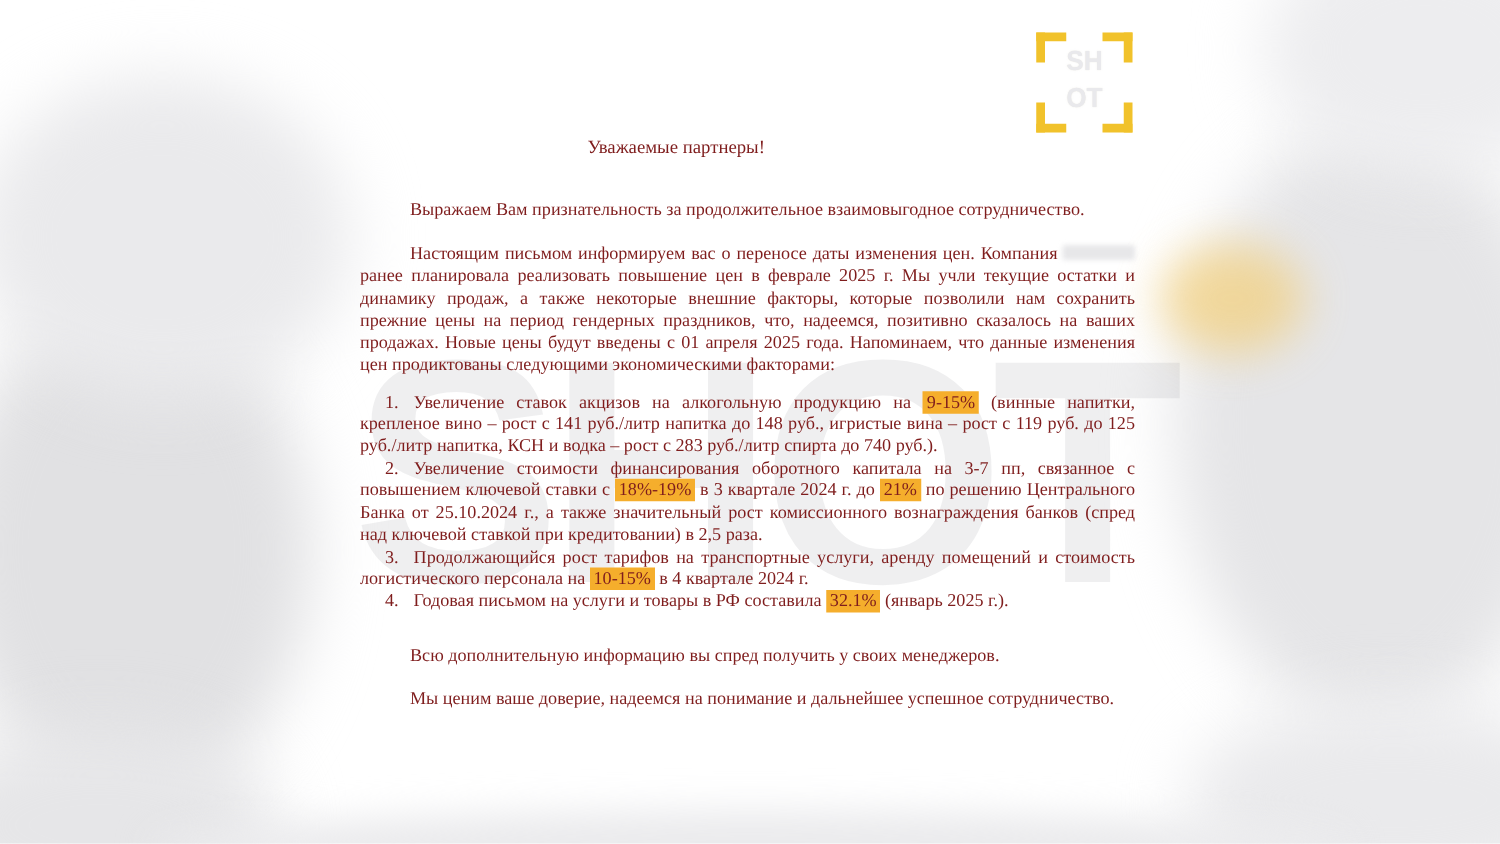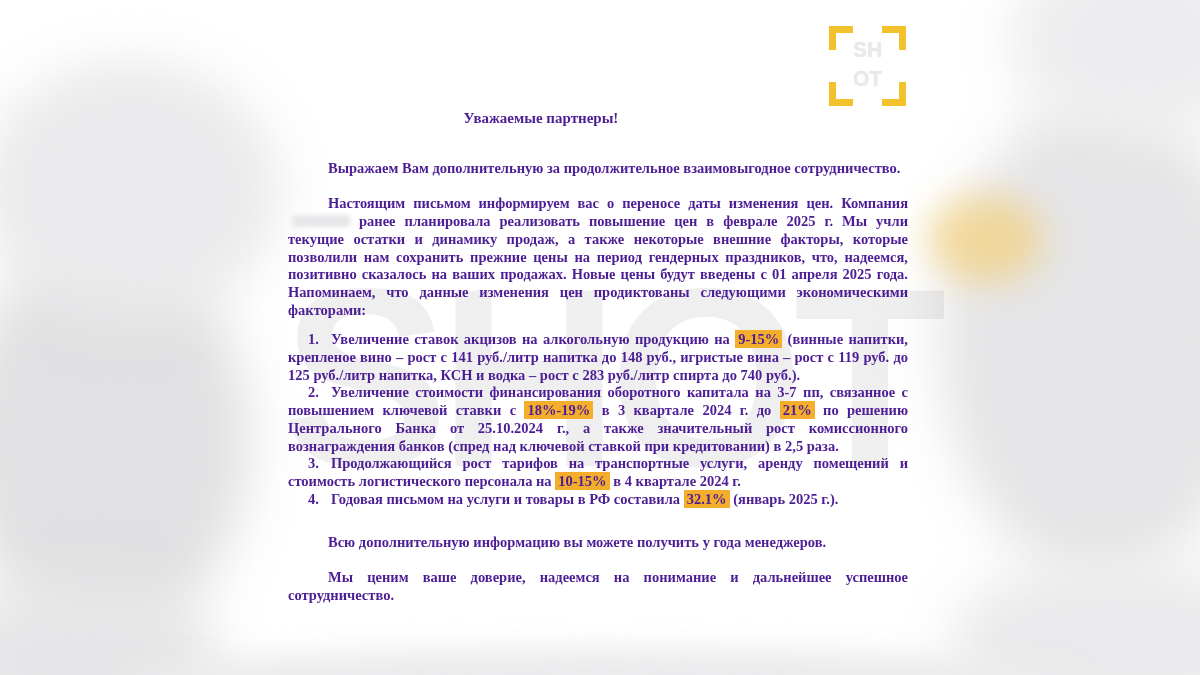--- a/index.html
+++ b/index.html
@@ -24,21 +24,21 @@
     position:absolute; left:282px; top:248px; width:660px; height:270px; z-index:1;
     font-family:"Liberation Sans","DejaVu Sans",sans-serif;
     font-weight:900; font-size:250px; line-height:260px; letter-spacing:-10px;
     color:rgba(100,100,106,0.10); transform:scaleY(1.02); user-select:none;
     white-space:nowrap;
   }
 
   
   .doc {
     position:absolute; left:288px; top:110px; width:620px; z-index:2;
-    color:#4c1d95; font-size:14.5px; line-height:17.7px;font-weight:bold;
+    color:#7f1d1d; font-size:14.5px; line-height:17.7px;
   }
   .doc p { margin:0; text-align:justify; }
   .title   { text-align:center !important; padding-right:114px; font-size:15px; margin-bottom:32px !important; }
   .indent  { text-indent:40px; }
   .greeting { margin-bottom:18px !important; }
   .intro    { margin-bottom:12px !important; }
   .item     { text-indent:20px; }
   .num      { margin-right:12px; }
   .closing1 { margin-top:26px !important; text-indent:40px; }
   .closing2 { margin-top:17px !important; text-indent:40px; }
@@ -78,32 +78,32 @@
   <div class="blob blob-r2"></div>
   <div class="blob blob-r3"></div>
   <div class="blob blob-r4"></div>
   <div class="blob blob-b1"></div>
 
   <div class="watermark-big">SHOT</div>
 
   <div class="doc">
     <p class="title">Уважаемые партнеры!</p>
 
-    <p class="indent greeting">Выражаем Вам дополнительную за продолжительное взаимовыгодное сотрудничество.</p>
+    <p class="indent greeting">Выражаем Вам признательность за продолжительное взаимовыгодное сотрудничество.</p>
 
     <p class="indent intro"><span>Настоящим письмом информируем вас о переносе даты изменения цен. Компания</span><span class="redacted"></span><span> ранее планировала реализовать повышение цен в феврале 2025 г. Мы учли текущие остатки и динамику продаж, а также некоторые внешние факторы, которые позволили нам сохранить прежние цены на период гендерных праздников, что, надеемся, позитивно сказалось на ваших продажах. Новые цены будут введены с 01 апреля 2025 года. Напоминаем, что данные изменения цен продиктованы следующими экономическими факторами:</span></p>
 
     <div>
       <p class="item"><span class="num">1.</span><span><span>Увеличение ставок акцизов на алкогольную продукцию на </span><span class="hl">9-15%</span><span> (винные напитки, крепленое вино – рост с 141 руб./литр напитка до 148 руб., игристые вина – рост с 119 руб. до 125 руб./литр напитка, КСН и водка – рост с 283 руб./литр спирта до 740 руб.).</span></span></p>
       <p class="item"><span class="num">2.</span><span><span>Увеличение стоимости финансирования оборотного капитала на 3-7 пп, связанное с повышением ключевой ставки с </span><span class="hl">18%-19%</span><span> в 3 квартале 2024 г. до </span><span class="hl">21%</span><span> по решению Центрального Банка от 25.10.2024 г., а также значительный рост комиссионного вознаграждения банков (спред над ключевой ставкой при кредитовании) в 2,5 раза.</span></span></p>
       <p class="item"><span class="num">3.</span><span><span>Продолжающийся рост тарифов на транспортные услуги, аренду помещений и стоимость логистического персонала на </span><span class="hl">10-15%</span><span> в 4 квартале 2024 г.</span></span></p>
       <p class="item"><span class="num">4.</span><span><span>Годовая письмом на услуги и товары в РФ составила </span><span class="hl">32.1%</span><span> (январь 2025 г.).</span></span></p>
     </div>
 
-    <p class="closing1">Всю дополнительную информацию вы можете получить у года менеджеров.</p>
+    <p class="closing1">Всю дополнительную информацию вы спред получить у своих менеджеров.</p>
     <p class="closing2">Мы ценим ваше доверие, надеемся на понимание и дальнейшее успешное сотрудничество.</p>
   </div>
 
   <div class="logo">
     <div class="corner c-tl"></div>
     <div class="corner c-tr"></div>
     <div class="corner c-bl"></div>
     <div class="corner c-br"></div>
     <div class="logo-letters">
       <span>SH</span>

